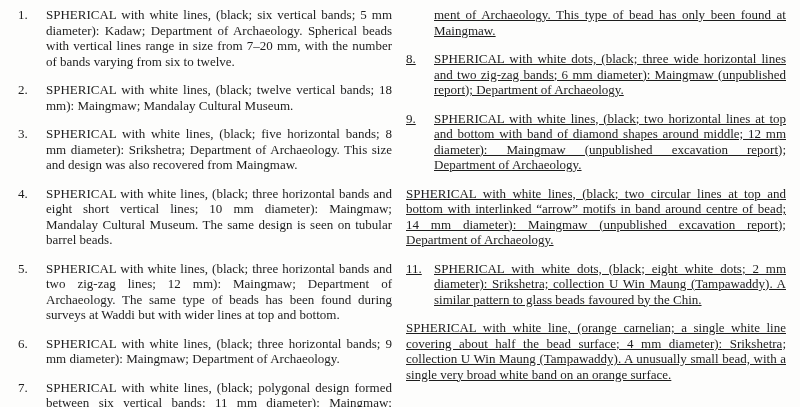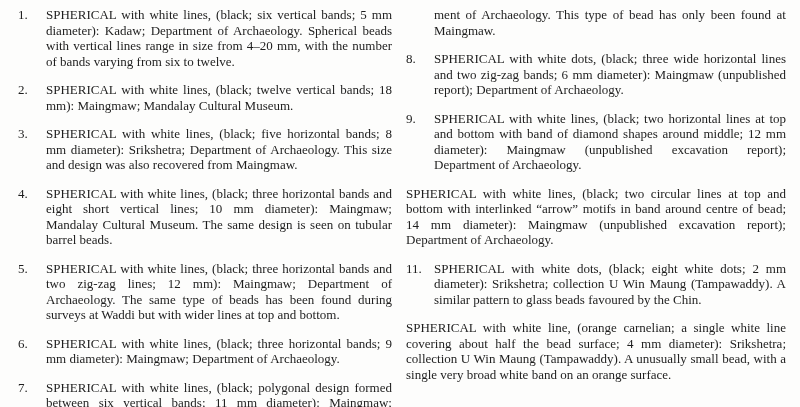--- a/index.html
+++ b/index.html
@@ -19,21 +19,21 @@
     box-sizing: border-box;
     padding: 7px 14px 0 18px;
     display: flex;
     overflow: hidden;
   }
   .column {
     width: 374px;
     flex: none;
   }
   .col-left { margin-right: 14px; }
-  .col-right { width: 380px; }
+  .col-right { width: 380px; text-decoration: underline; }
   .entry {
     display: flex;
     margin-bottom: 13px;
   }
   .num {
     width: 28px;
     flex: none;
     text-align: left;
   }
   .txt {
@@ -42,21 +42,21 @@
   }
 </style>
 </head>
 <body>
 
 <div class="page">
 
   <div class="column col-left">
     <div class="entry">
       <div class="num">1.</div>
-      <div class="txt">SPHERICAL with white lines, (black; six vertical bands; 5 mm diameter): Kadaw; Department of Archaeology. Spherical beads with vertical lines range in size from 4–20 mm, with the number of bands varying from six to twelve.</div>
+      <div class="txt">SPHERICAL with white lines, (black; six vertical bands; 5 mm diameter): Kadaw; Department of Archaeology. Spherical beads with vertical lines range in size from 7–20 mm, with the number of bands varying from six to twelve.</div>
     </div>
     <div class="entry">
       <div class="num">2.</div>
       <div class="txt">SPHERICAL with white lines, (black; twelve vertical bands; 18 mm): Maingmaw; Mandalay Cultural Museum.</div>
     </div>
     <div class="entry">
       <div class="num">3.</div>
       <div class="txt">SPHERICAL with white lines, (black; five horizontal bands; 8 mm diameter): Srikshetra; Department of Archaeology. This size and design was also recovered from Maingmaw.</div>
     </div>
     <div class="entry">

